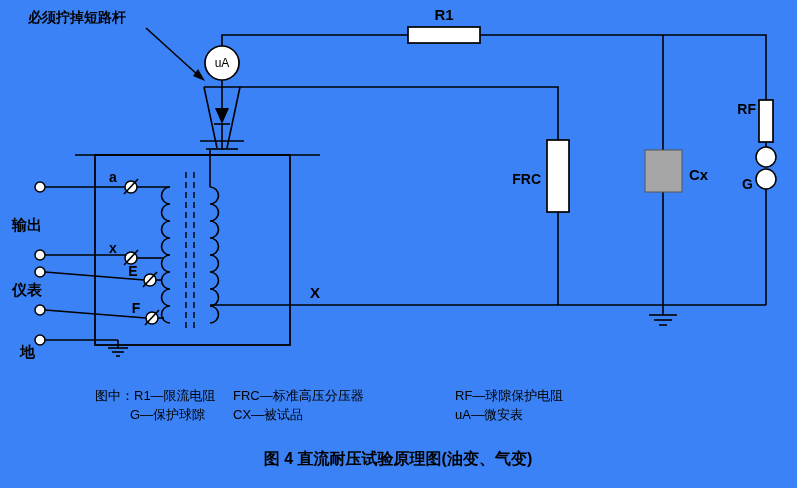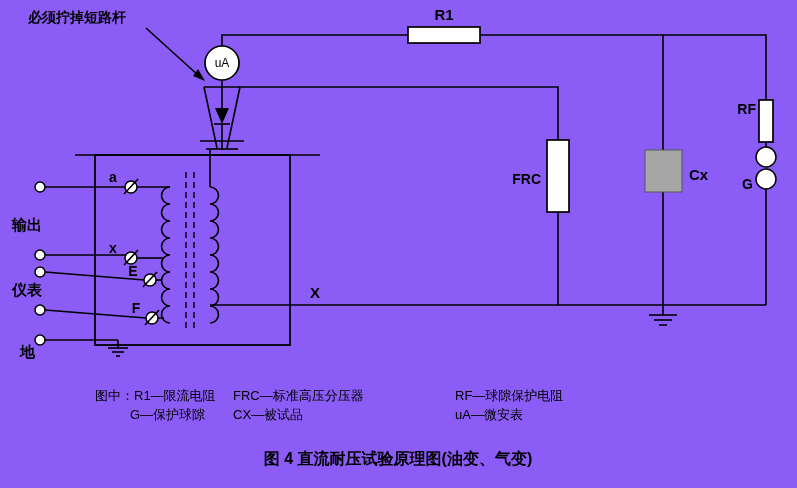--- a/index.html
+++ b/index.html
@@ -1,16 +1,16 @@
 <!DOCTYPE html>
 <html><head>
 <meta charset="utf-8">
 <style>
   html,body{margin:0;padding:0;background:#ffffff;}
-  .stage{position:relative;width:797px;height:488px;background:#8b5cf6;overflow:hidden;
+  .stage{position:relative;width:797px;height:488px;background:#3b82f6;overflow:hidden;
          font-family:"Liberation Sans", sans-serif;}
   svg{display:block;}
   svg text{font-family:"Liberation Sans", sans-serif;fill:#000;}
   .wire{stroke:#000;stroke-width:1.6;fill:none;}
   .box{fill:#fff;stroke:#000;stroke-width:1.7;}
   .core{stroke:#000;stroke-width:1.4;fill:none;stroke-dasharray:6 4;}
   .coil{stroke:#000;stroke-width:1.6;fill:none;}
   .term{fill:#fff;stroke:#000;stroke-width:1.5;}
   .lbl-b15{font-size:15px;font-weight:bold;}
   .lbl-b14{font-size:14px;font-weight:bold;}

